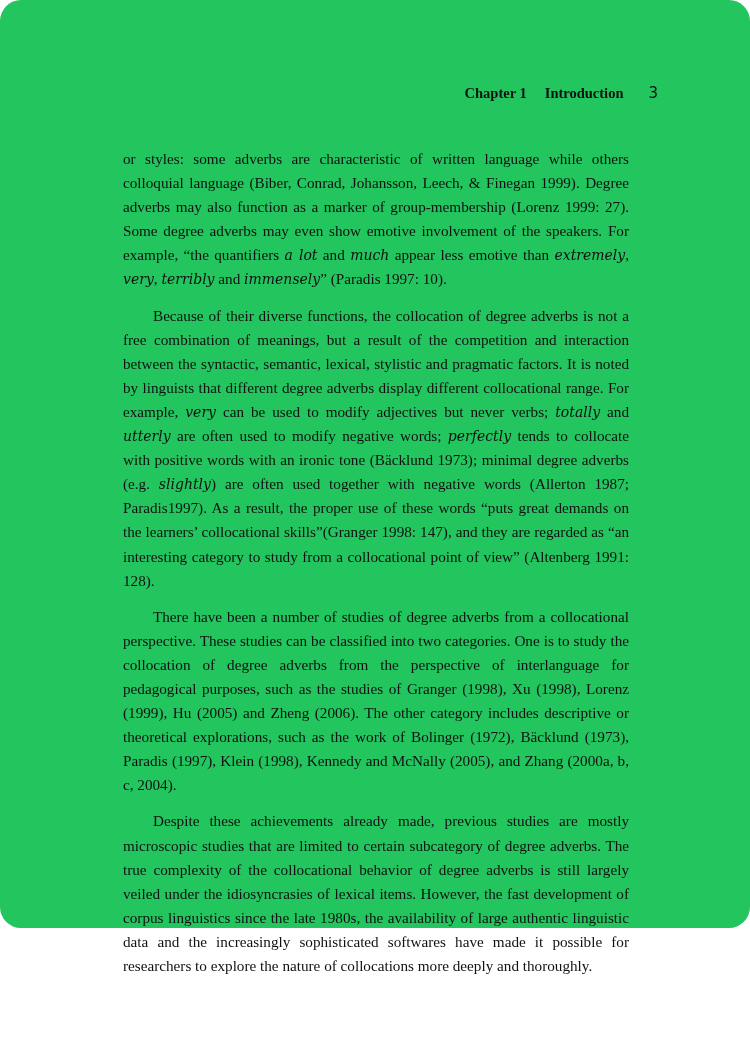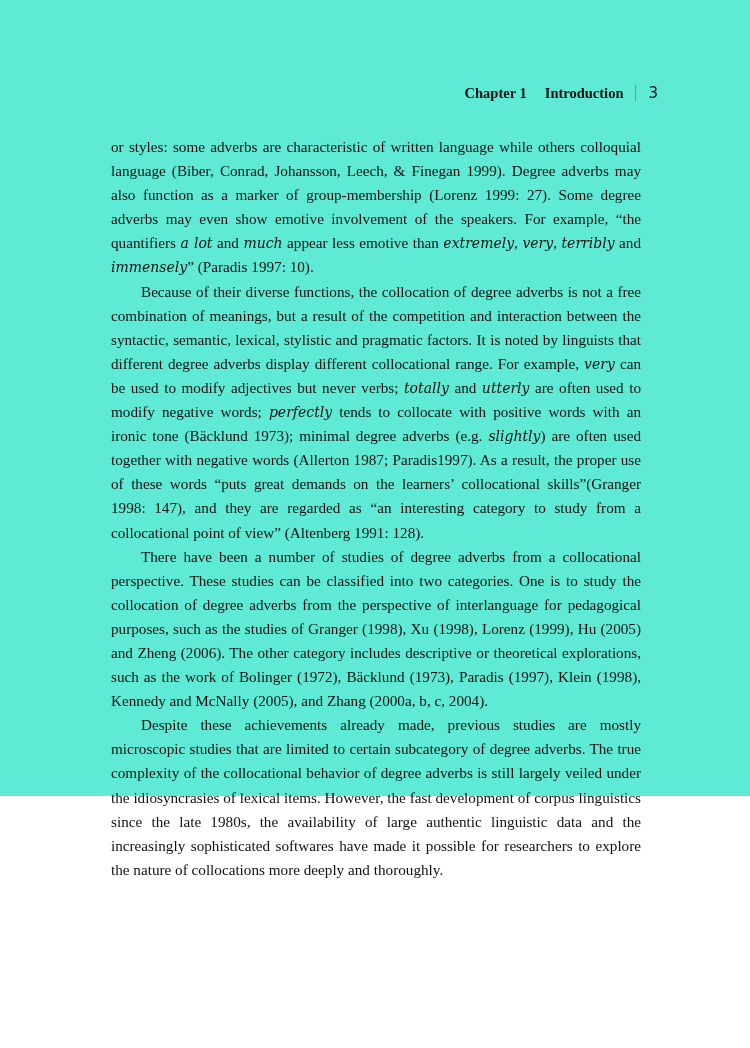--- a/index.html
+++ b/index.html
@@ -1,32 +1,32 @@
 <!DOCTYPE html>
 <html><head>
 <meta charset="utf-8">
 <style>
   html, body { margin: 0; padding: 0; background: #ffffff; }
   body { width: 750px; height: 1048px; position: relative; overflow: hidden; }
-  .page { position: absolute; left: 0; top: 0; width: 750px; height: 796px; background: #5eead4; }
+  .page { position: absolute; left: 0; top: 0; width: 750px; height: 928px; background: #22c55e; border-radius: 21px; }
   .running-head {
     position: absolute; top: 84px; right: 92px;
     font-family: "Liberation Serif", serif; font-size: 14.5px; color: #111;
     display: flex; align-items: center; white-space: nowrap;
   }
   .running-head .chap { font-weight: bold; }
   .running-head .title { font-weight: bold; margin-left: 18px; }
   .running-head .sep { display: inline-block; width: 1px; height: 16px; background: #888; margin: 0 12px 0 12px; }
   .running-head .num { font-family: "DejaVu Sans", sans-serif; font-size: 15px; }
   .body-text {
     position: absolute; left: 111px; top: 135px; width: 530px;
     font-family: "Liberation Serif", serif; font-size: 15.2px; line-height: 24.1px; color: #111;
     text-align: justify;
   }
-  .body-text p { margin: 0; }
+  .body-text p { margin: 12px; }
   .body-text p.indent { text-indent: 30px; }
   .body-text em { font-style: italic; font-family: "DejaVu Serif", serif; font-size: 14px; }
 </style>
 </head>
 <body>
 
 <div class="page">
   <div class="running-head">
     <span class="chap">Chapter 1</span>
     <span class="title">Introduction</span>

